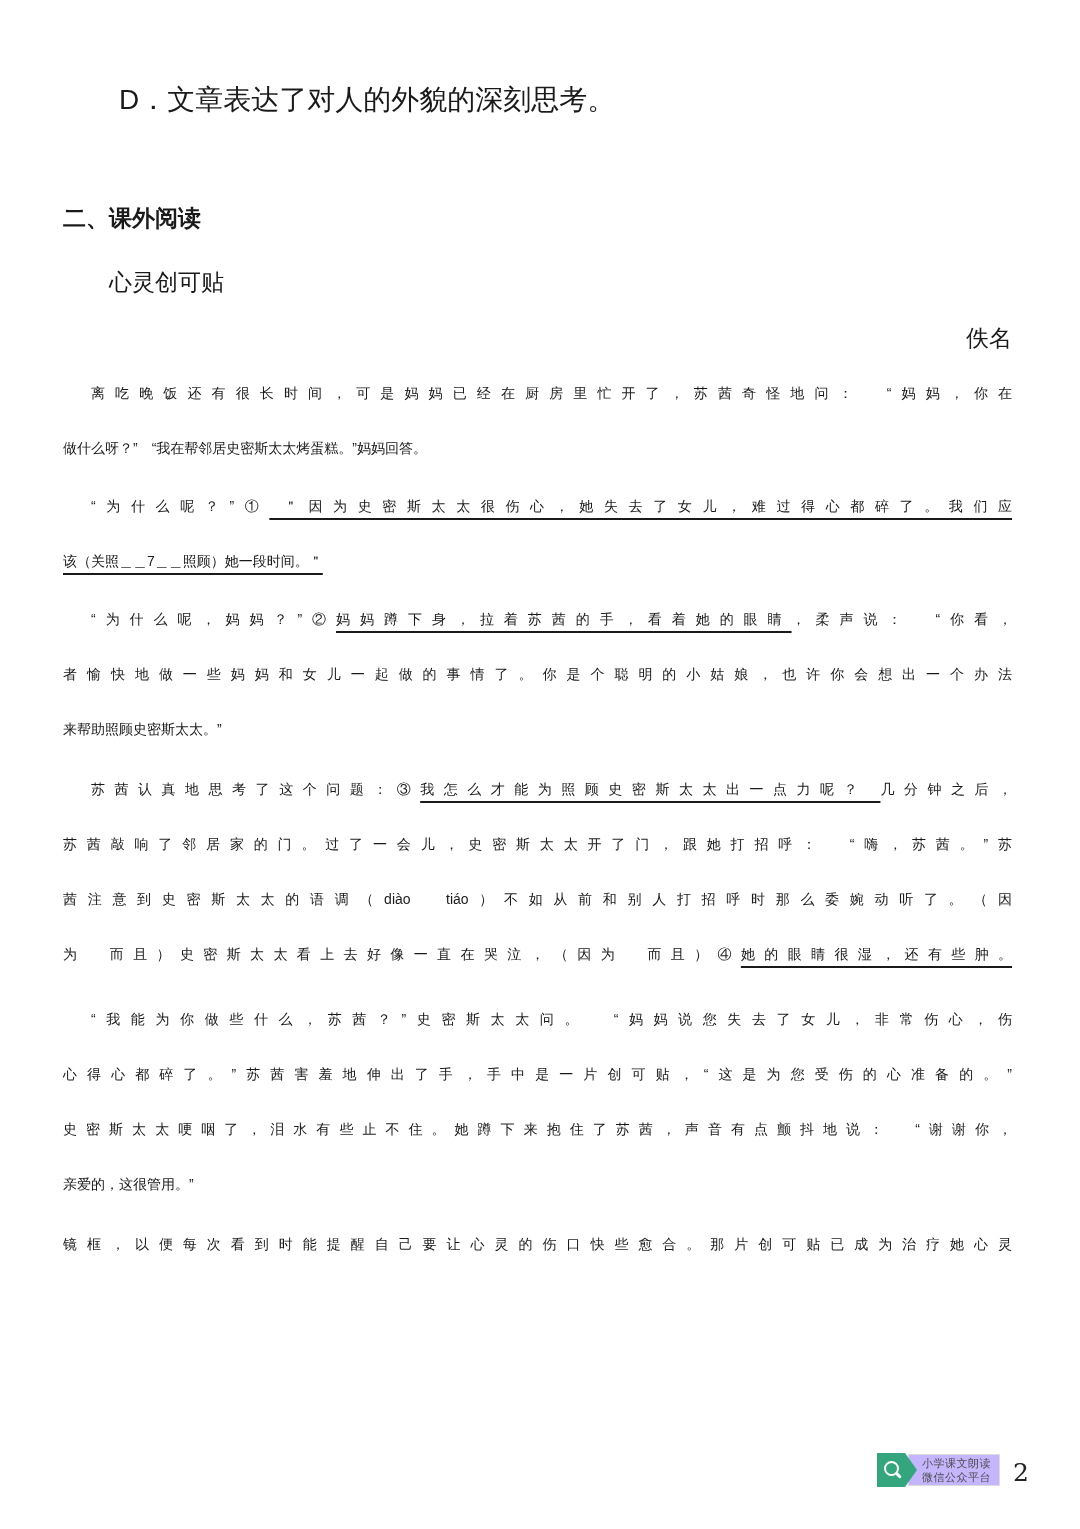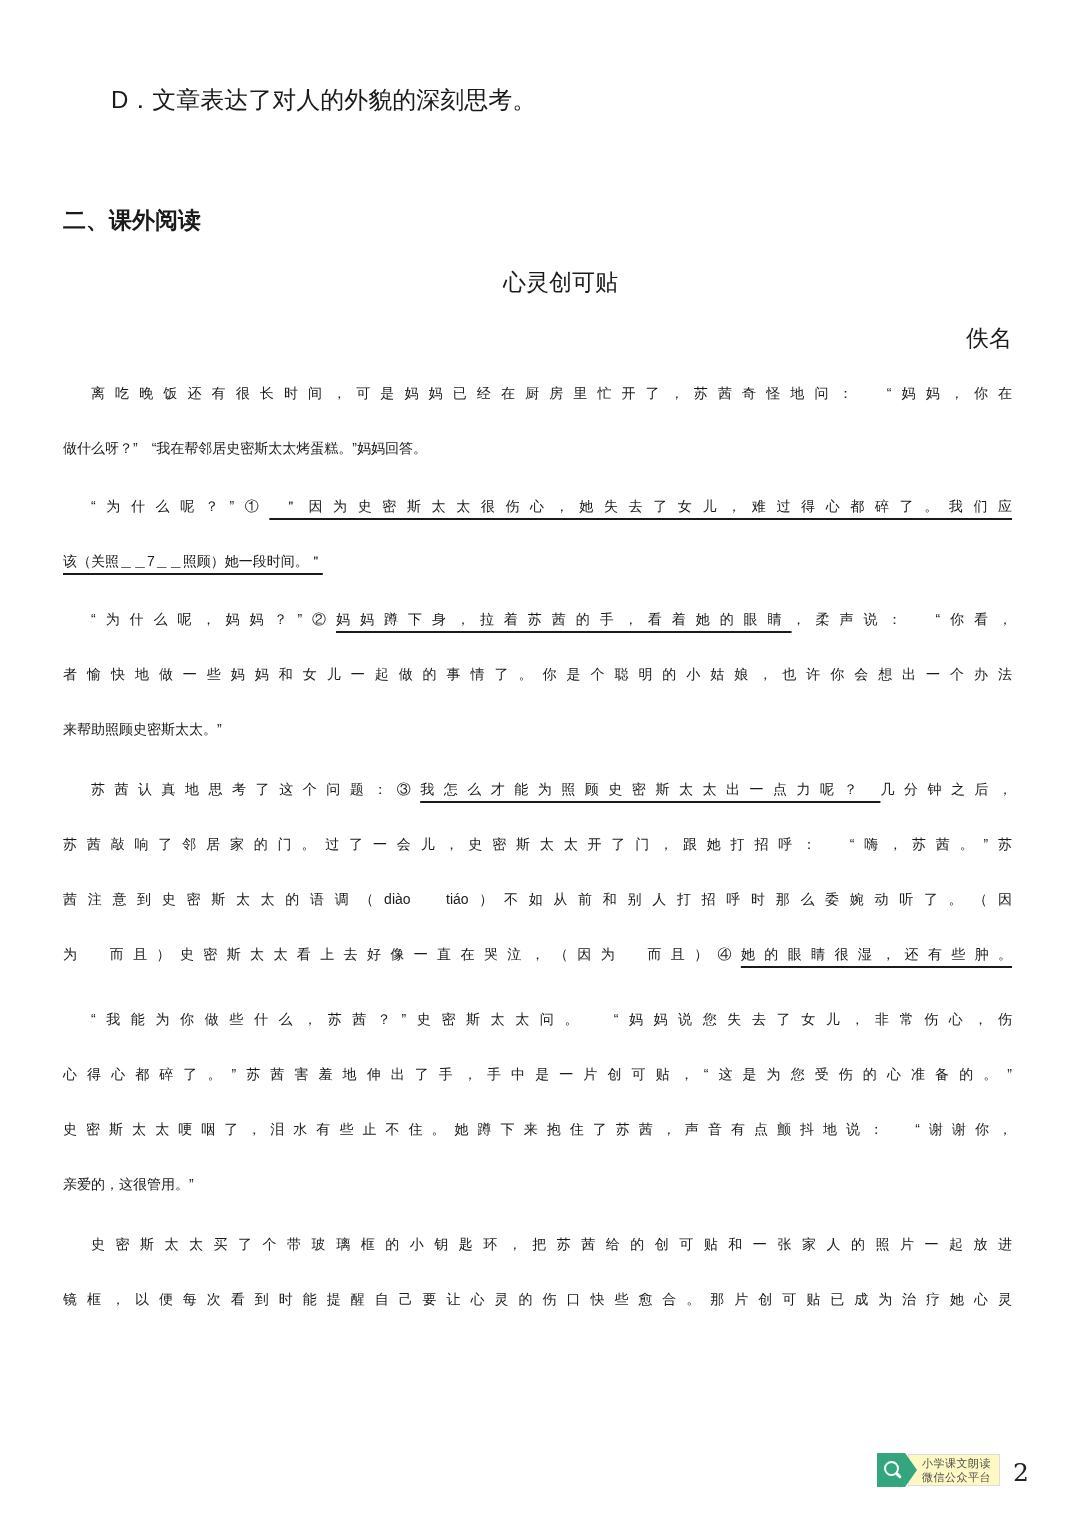--- a/index.html
+++ b/index.html
@@ -13,36 +13,36 @@
     overflow: hidden;
   }
   .content {
     position: absolute;
     left: 63px;
     top: 0;
     width: 949px;
   }
   .option-d {
     margin-top: 86px;
-    font-size: 24px;
+    font-size: 28px;
     line-height: 28px;
     text-indent: 2em;
   }
   .section-heading {
     margin-top: 92px;
     font-size: 23px;
     font-weight: bold;
     line-height: 28px;
+    font-family: Liberation Mono, monospace;
   }
   .article-title {
     margin-top: 20px;
     font-size: 23px;
     line-height: 56px;
     height: 56px;
-    text-align: center;
     text-indent: 2em;
   }
   .article-author {
     font-size: 23px;
     line-height: 56px;
     height: 56px;
     text-align: right;
     text-indent: 2em;
   }
   .article-body { font-size: 14px; }
@@ -99,21 +99,21 @@
     height: 7px;
     background: #ffffff;
     left: 11px;
     top: 9px;
     transform: rotate(-45deg);
     border-radius: 2px;
   }
   .logo-label {
     margin-left: -9px;
     height: 28px;
-    background: #fef9c3;
+    background: #c4b5fd;
     border: 1px solid #dcdcdc;
     padding: 1px 8px 1px 13px;
     display: flex;
     flex-direction: column;
     justify-content: center;
     z-index: 1;
     align-items: flex-end;
   }
   .logo-label span {
     font-size: 11px;
@@ -159,21 +159,20 @@
         <div class="line just"><span>茜注意到史密斯太太的语调（diào　tiáo）不如从前和别人打招呼时那么委婉动听了。（因</span></div>
         <div class="line just"><span>为　而且）史密斯太太看上去好像一直在哭泣，（因为　而且）④</span><span class="u">她的眼睛很湿，还有些肿。</span></div>
       </div>
       <div class="paragraph">
         <div class="line indent just"><span>“我能为你做些什么，苏茜？”史密斯太太问。　“妈妈说您失去了女儿，非常伤心，伤</span></div>
         <div class="line just"><span>心得心都碎了。”苏茜害羞地伸出了手，手中是一片创可贴，“这是为您受伤的心准备的。”</span></div>
         <div class="line just"><span>史密斯太太哽咽了，泪水有些止不住。她蹲下来抱住了苏茜，声音有点颤抖地说：　“谢谢你，</span></div>
         <div class="line"><span>亲爱的，这很管用。”</span></div>
       </div>
       <div class="paragraph">
-        <div class="line indent just"><span>史密斯太太买了个带玻璃框的小钥匙环，把苏茜给的创可贴和一张家人的照片一起放进</span></div>
         <div class="line just"><span>镜框，以便每次看到时能提醒自己要让心灵的伤口快些愈合。那片创可贴已成为治疗她心灵</span></div>
       </div>
     </div>
 </div>
 
 <div class="footer-logo">
   <div class="logo-badge" style="background: rgb(52, 166, 126);">
     <span class="mag"></span>
   </div>
   <div class="logo-label">

